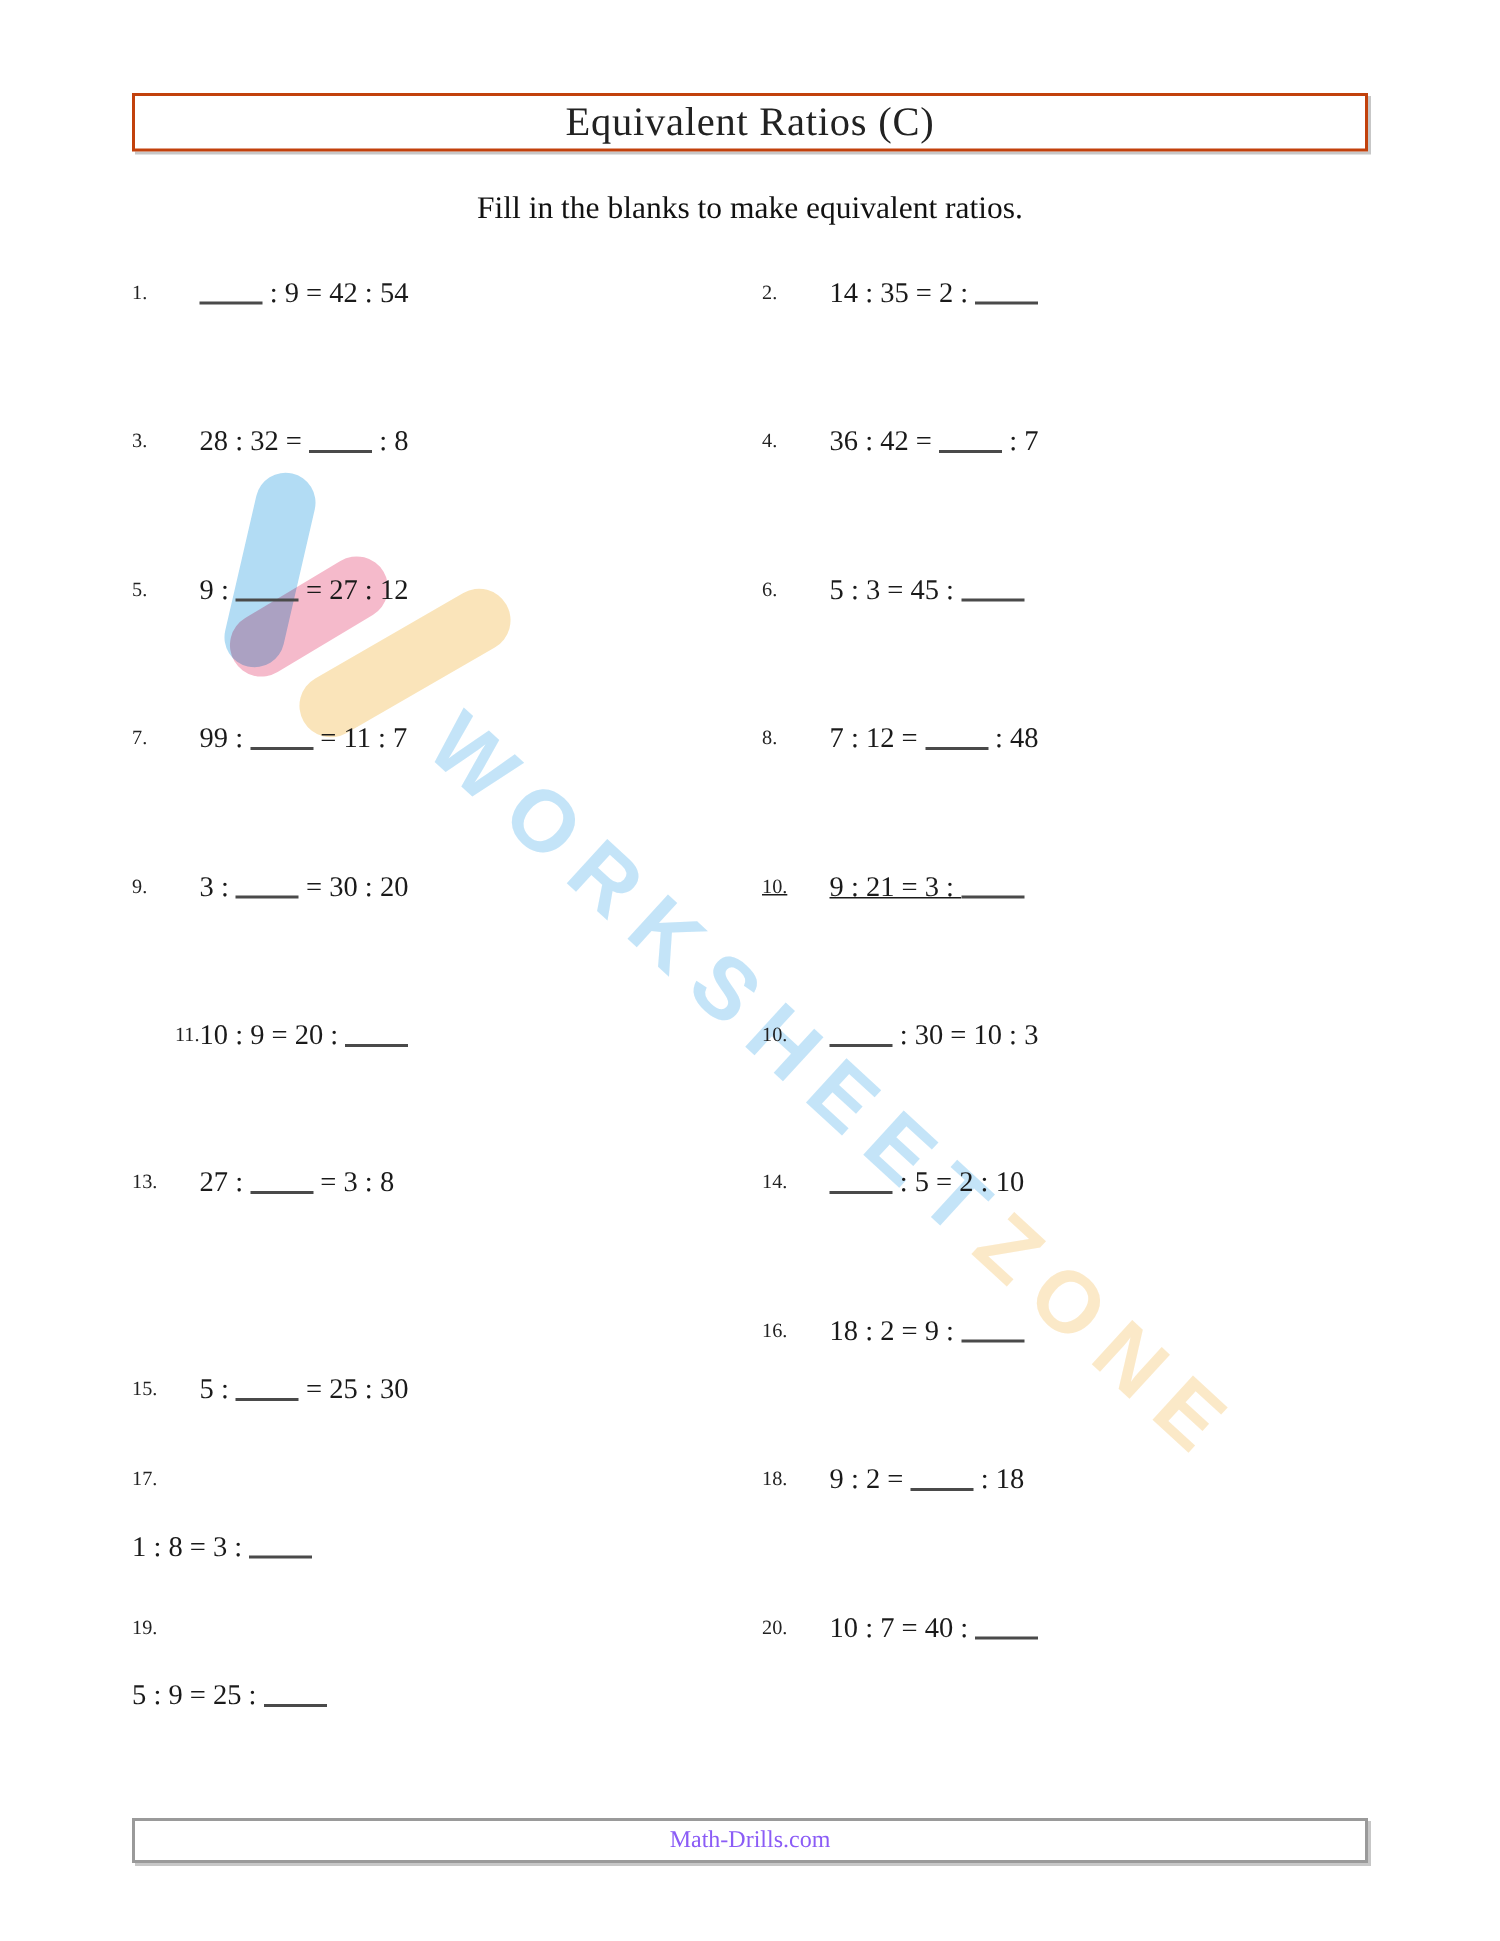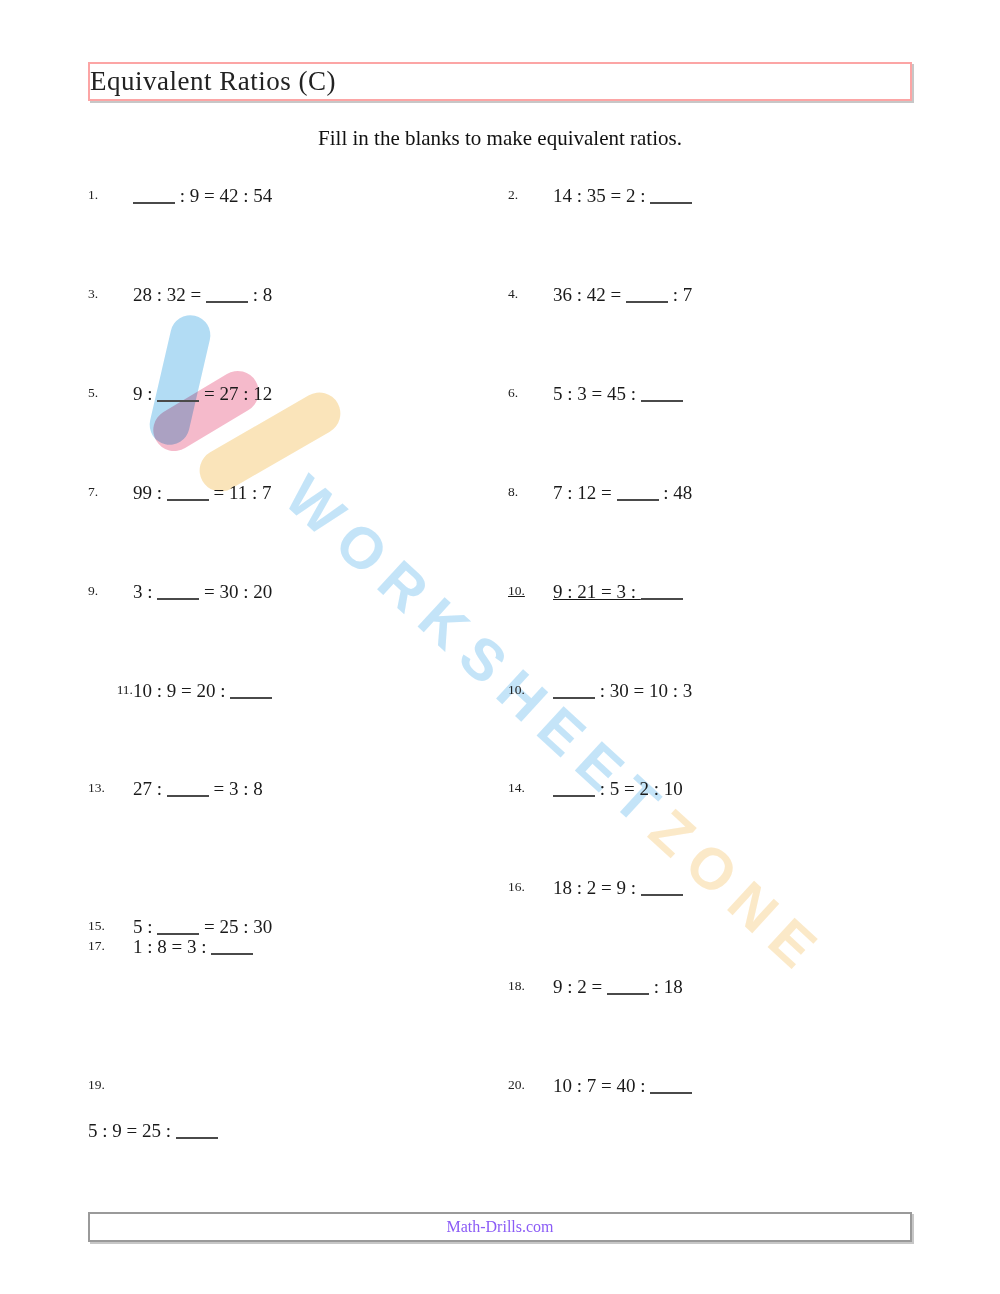--- a/index.html
+++ b/index.html
@@ -10,23 +10,23 @@
     font-family: "Liberation Serif", "DejaVu Serif", serif;
     color: #1a1a1a;
     overflow: hidden;
   }
 
   
   .title-box {
     position: absolute;
     left: 88px; top: 62px;
     width: 824px; height: 39px;
-    border: 2px solid #fca5a5;
+    border: 2px solid #c2410c;
     box-shadow: 2px 2px 0 rgba(130,130,130,0.45);
-    display: flex; align-items: center; justify-content: flex-start;
+    display: flex; align-items: center; justify-content: center;
     background: #fff;
     z-index: 2;
   }
   .title-box .title {
     font-size: 27px;
     color: #222;
     letter-spacing: 0.5px;
   }
   .instruction {
     position: absolute;
@@ -181,21 +181,21 @@
       <span class="peq"><span class="blank"></span> : 5 = 2 : 10</span>
     </div>
     <div class="problem" style="left: 88px; top: 916px;">
       <span class="pnum">15.</span>
       <span class="peq">5 : <span class="blank"></span> = 25 : 30</span>
     </div>
     <div class="problem" style="left: 508px; top: 877px;">
       <span class="pnum">16.</span>
       <span class="peq">18 : 2 = 9 : <span class="blank"></span></span>
     </div>
-    <div class="problem" style="left: 88px; top: 936px;">
+    <div class="problem" style="left: 88px; top: 976px; flex-direction: column;">
       <span class="pnum">17.</span>
       <span class="peq">1 : 8 = 3 : <span class="blank"></span></span>
     </div>
     <div class="problem" style="left: 508px; top: 976px;">
       <span class="pnum">18.</span>
       <span class="peq">9 : 2 = <span class="blank"></span> : 18</span>
     </div>
     <div class="problem" style="left: 88px; top: 1075px; flex-direction: column;">
       <span class="pnum">19.</span>
       <span class="peq">5 : 9 = 25 : <span class="blank"></span></span>

